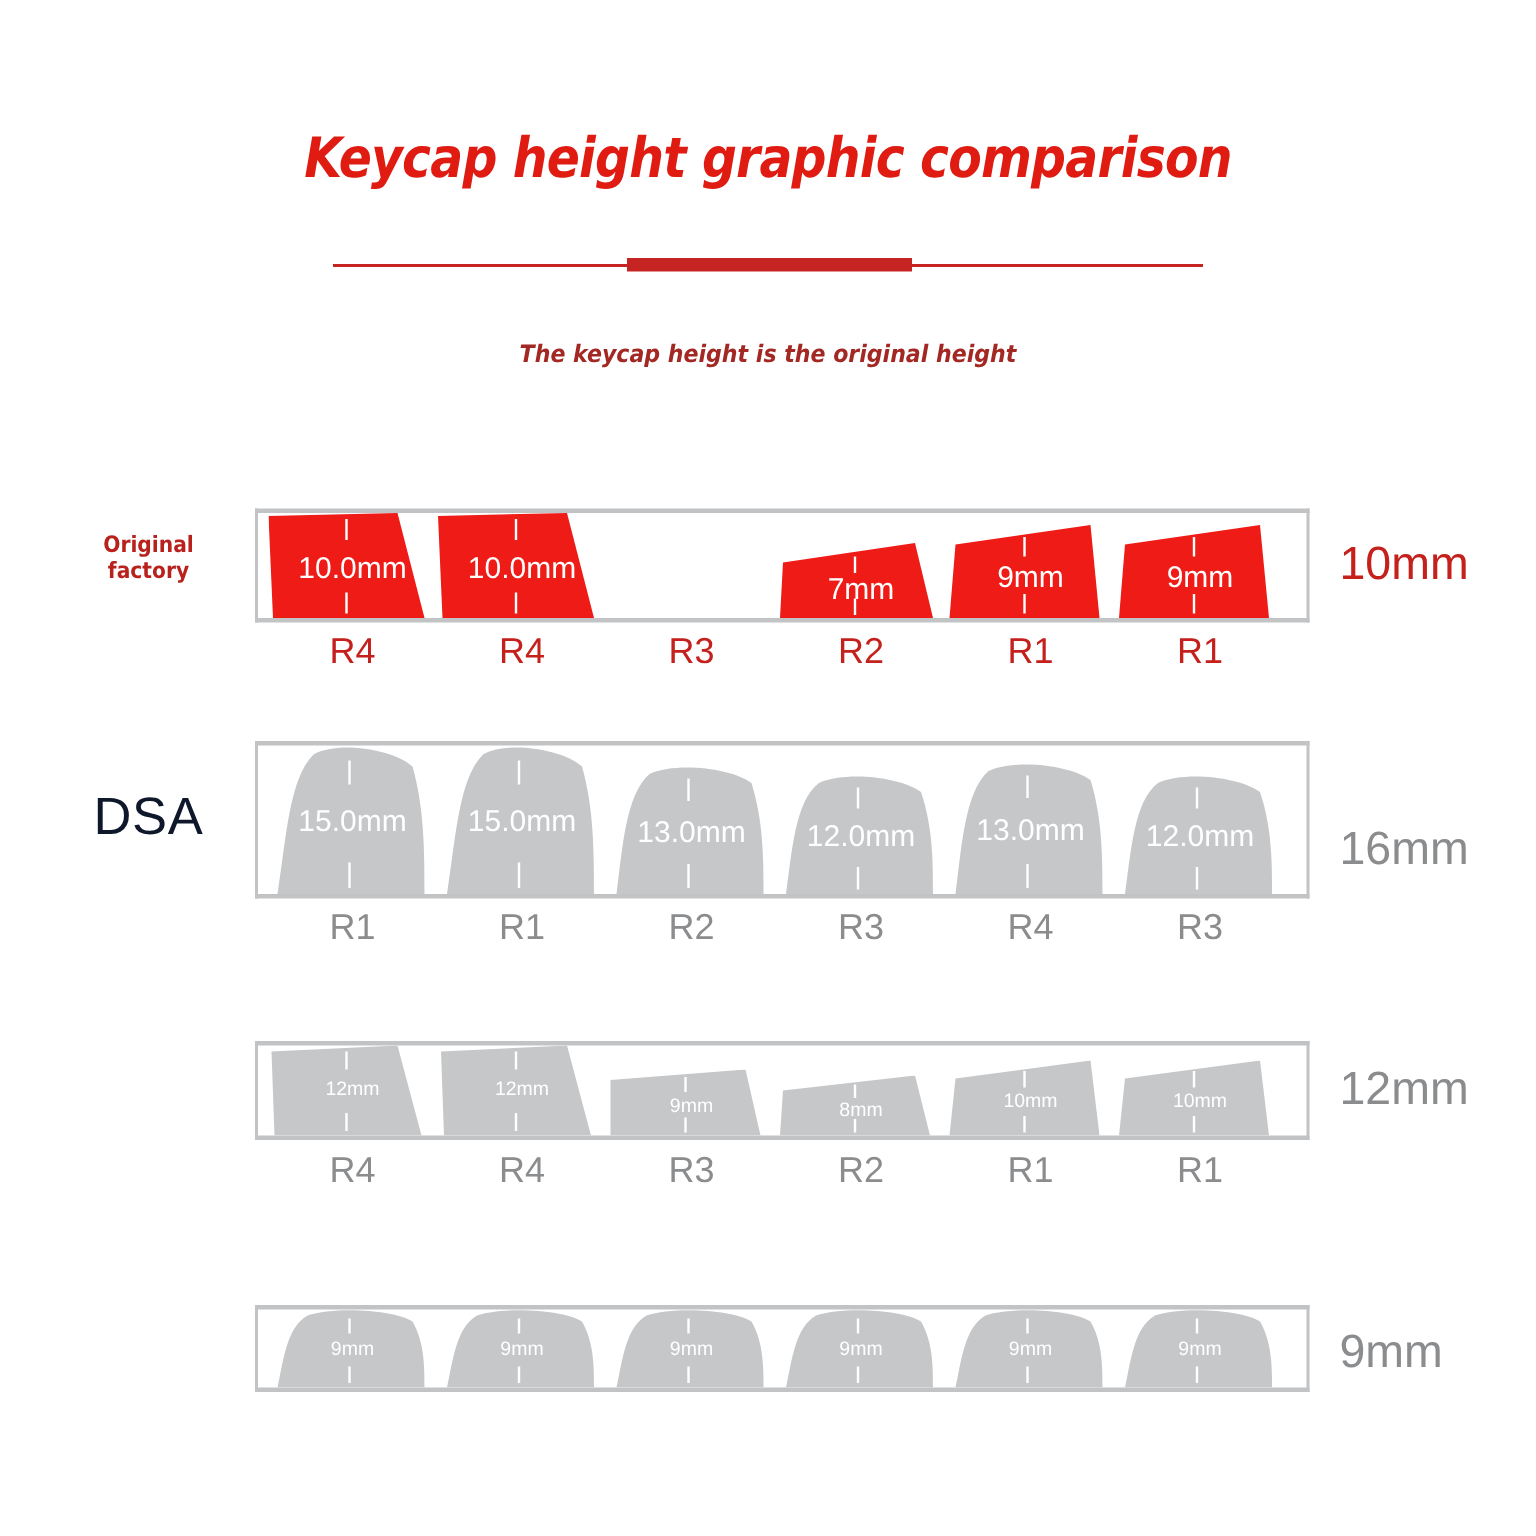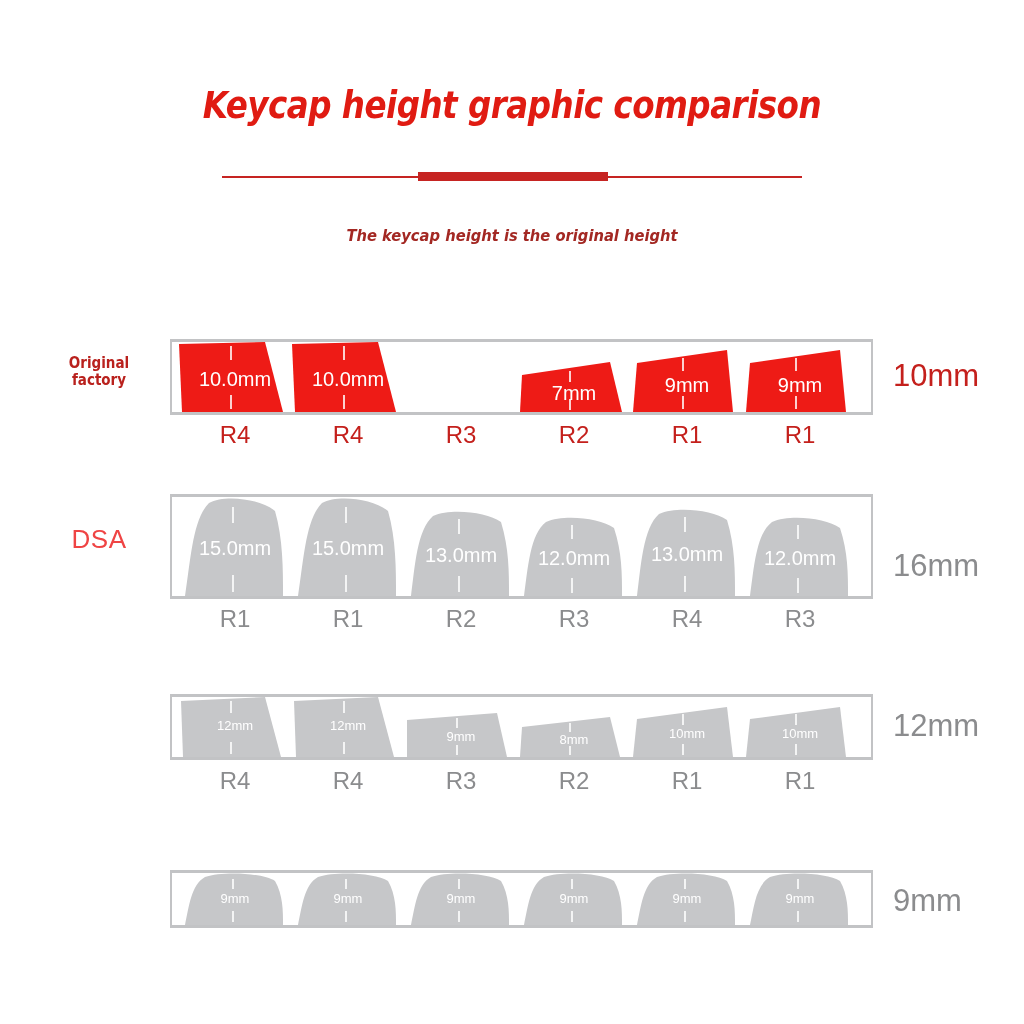--- a/index.html
+++ b/index.html
@@ -86,24 +86,24 @@
     line-height: 1.12;
   }
   .row-label.red {
     color: #b9211d;
     font-family: "DejaVu Sans", sans-serif;
     font-weight: bold;
     font-size: 15px;
     transform: scaleX(0.9);
   }
   .row-label.grey {
-    color: #ef4444;
+    color: #0f172a;
     font-family: "Liberation Sans", sans-serif;
     font-weight: normal;
-    font-size: 26px;
+    font-size: 35px;
     letter-spacing: 0.5px;
   }
 
   .frame {
     position: absolute;
     left: 170px;
     width: 703px;
     box-sizing: border-box;
   }
   .rail {

